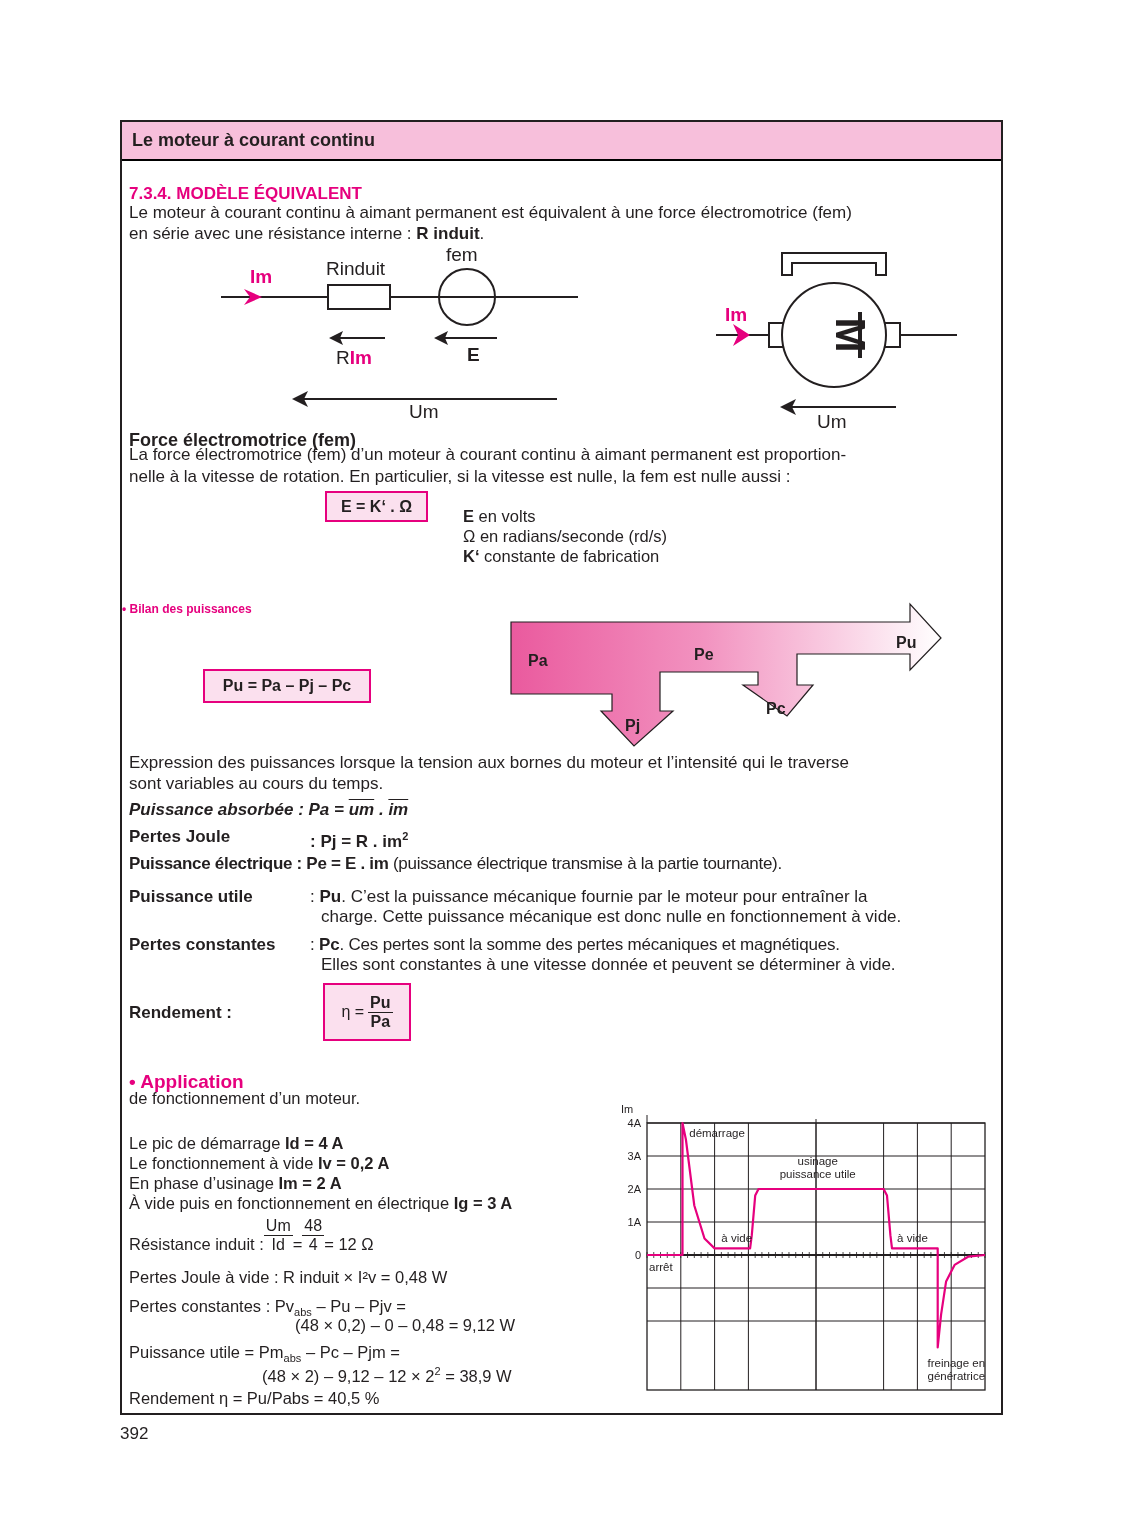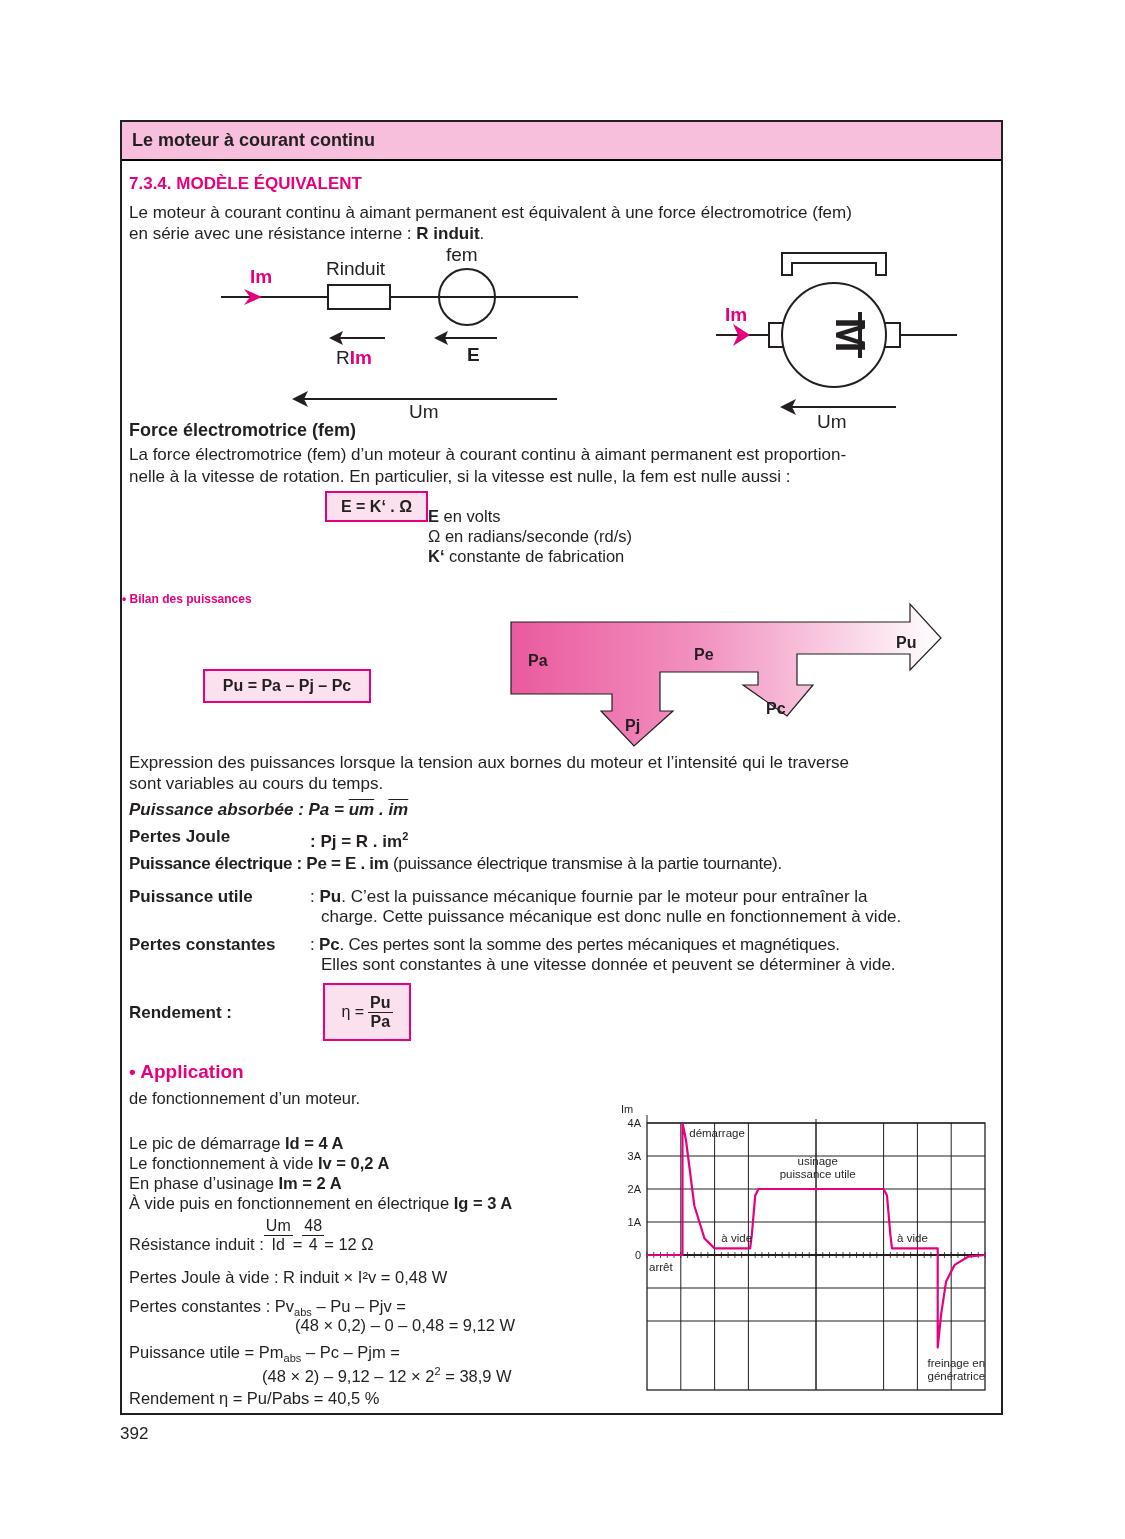--- a/index.html
+++ b/index.html
@@ -2,21 +2,21 @@
 <html><head>
 <meta charset="utf-8">
 <style>
   html,body{margin:0;padding:0;background:#fff;}
   body{width:1125px;height:1539px;position:relative;font-family:"Liberation Sans",sans-serif;color:#231f20;overflow:hidden;}
   .frame{position:absolute;left:120px;top:120px;width:883px;height:1295px;border:2px solid #231f20;box-sizing:border-box;}
   .header{position:absolute;left:0;top:0;right:0;height:37px;background:#f7bfdb;border-bottom:2px solid #000000;}
   .header span{position:absolute;left:10px;top:8px;font-size:18px;font-weight:bold;}
   .abs{position:absolute;white-space:nowrap;}
   .pink{color:#e6007e;}
-  .sec{font-weight:bold;font-size:17px;}
+  .sec{font-weight:bold;font-size:17px;margin-top:10px;}
   .txt{font-size:17px;line-height:21px;}
   .b{font-weight:bold;}
   .box{position:absolute;background:#fbe0ee;border:2px solid #e6007e;box-sizing:border-box;font-weight:bold;font-size:16px;display:flex;align-items:center;justify-content:center;}
   .small{font-size:16.5px;line-height:20px;}
   svg text{font-family:"Liberation Sans",sans-serif;}
   .frac{display:inline-block;vertical-align:middle;text-align:center;line-height:18px;}
   .frac .num{display:block;border-bottom:1.5px solid #231f20;padding:0 2px;}
   .frac .den{display:block;}
   .overline{text-decoration:overline;}
   sub,sup{font-size:11px;}
@@ -68,21 +68,21 @@
   <polygon points="80,162 96,154 92,162 96,170" fill="#231f20"></polygon>
   <text x="25" y="76" font-size="19" font-weight="bold" fill="#e6007e">Im</text>
   <text x="117" y="183" font-size="19" fill="#231f20">Um</text>
 </svg>
 
 <div class="abs sec" style="left:129px;top:420px;font-size:18px;">Force électromotrice (fem)</div>
 <div class="abs txt" style="left:129px;top:444px;">La force électromotrice (fem) d’un moteur à courant continu à aimant permanent est proportion-</div>
 <div class="abs txt" style="left:129px;top:466px;">nelle à la vitesse de rotation. En particulier, si la vitesse est nulle, la fem est nulle aussi :</div>
 
 <div class="box" style="left:325px;top:491px;width:103px;height:31px;">E = K‘ . Ω</div>
-<div class="abs small" style="left:428px;top:506px;">
+<div class="abs small" style="left:463px;top:506px;">
   <div><b>E</b><span> en volts</span></div>
   <div><span>Ω</span><span> en radians/seconde (rd/s)</span></div>
   <div><b>K‘</b><span> constante de fabrication</span></div>
 </div>
 
 <div class="abs sec pink" style="left:122px;top:592px;font-size:12px;">• Bilan des puissances</div>
 <div class="box" style="left:203px;top:669px;width:168px;height:34px;">Pu = Pa – Pj – Pc</div>
 
 <svg class="abs" style="left:505px;top:600px;" width="445" height="150">
   <defs>

